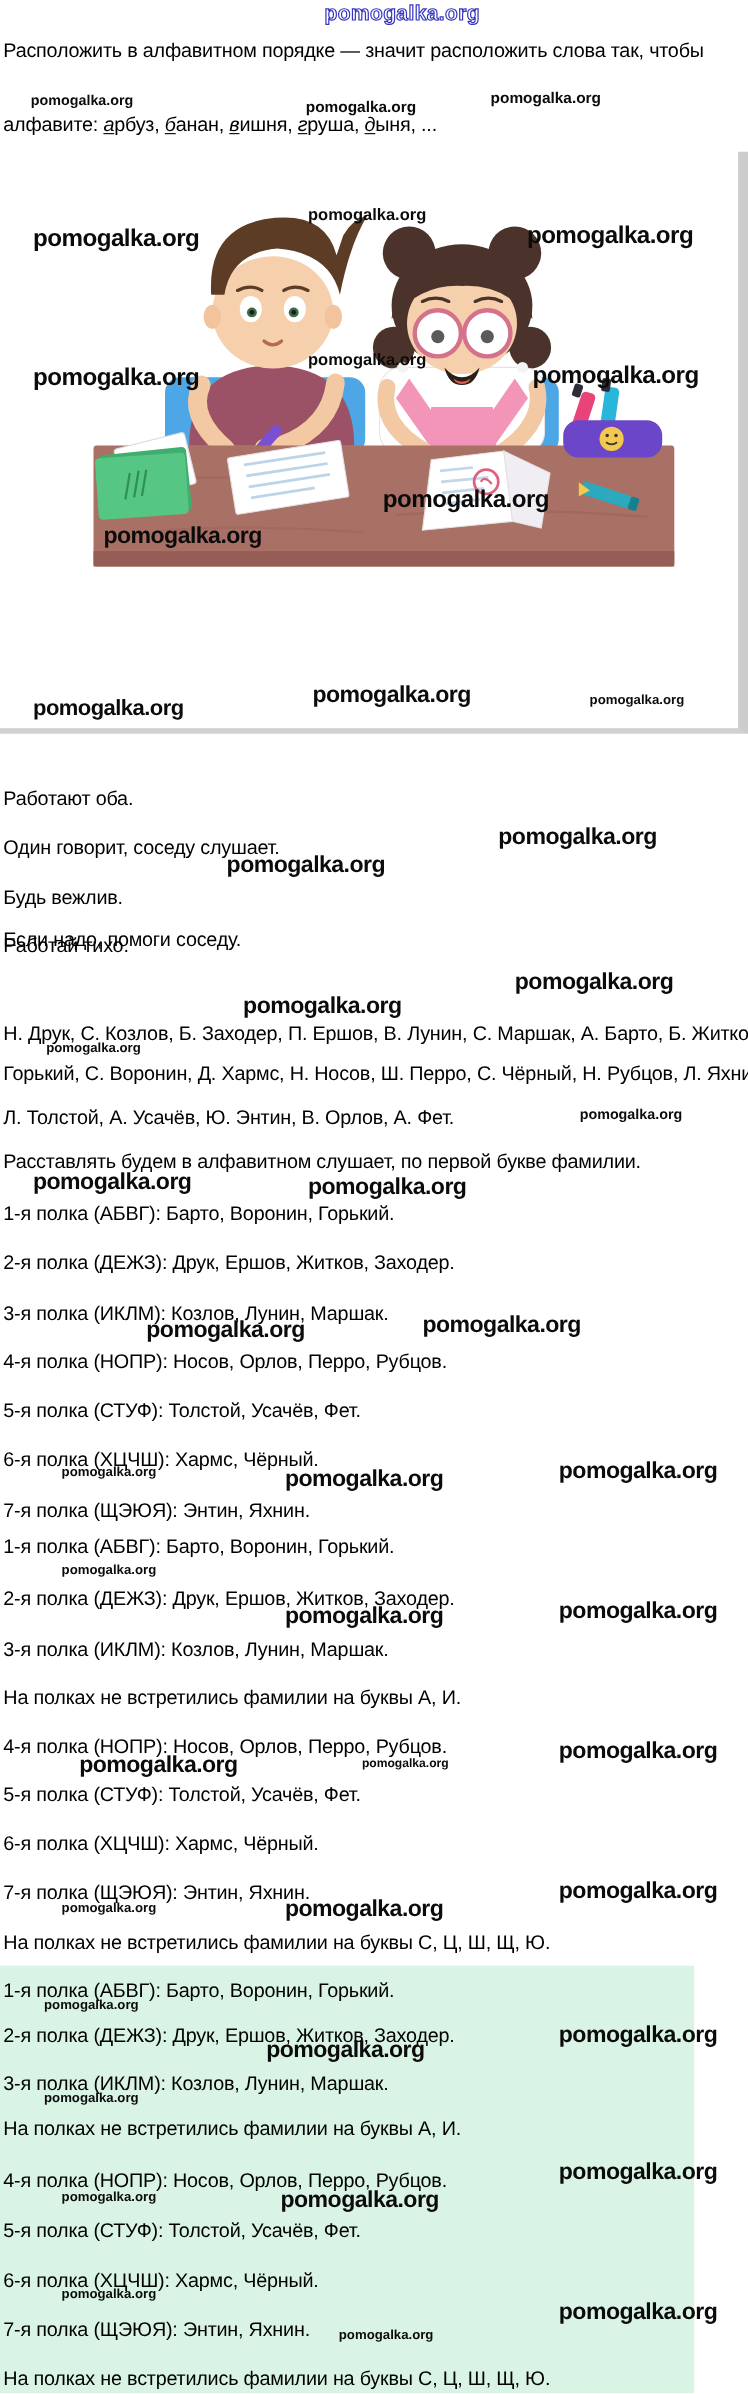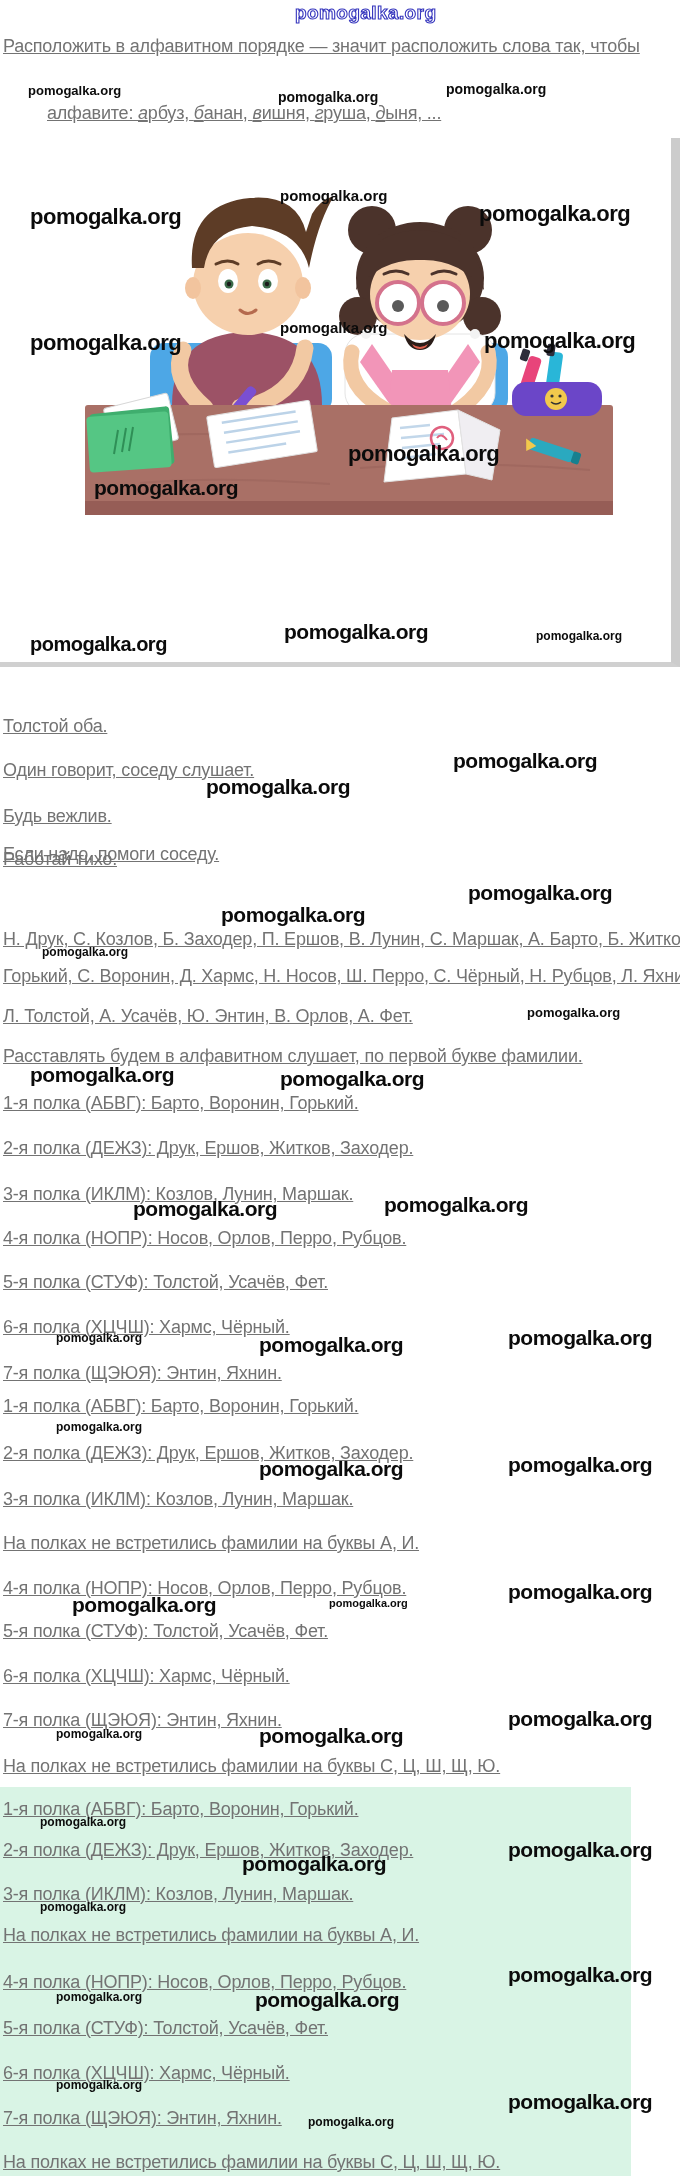--- a/index.html
+++ b/index.html
@@ -1,20 +1,20 @@
 <!DOCTYPE html>
 <html><head>
 <meta charset="utf-8">
 <style>
   html,body{margin:0;padding:0;background:#ffffff;}
   .page{position:relative;width:680px;height:2176px;background:#ffffff;overflow:hidden;
         font-family:"Liberation Sans","DejaVu Sans",sans-serif;}
   
-  .tl{position:absolute;left:3px;font-size:18px;line-height:20px;color:#737373;
-      letter-spacing:-0.2px;white-space:nowrap;font-weight:400;text-decoration:underline;}
+  .tl{position:absolute;left:3px;font-size:18px;line-height:20px;color:#000000;
+      letter-spacing:-0.2px;white-space:nowrap;font-weight:400;}
   .fl{font-style:italic;text-decoration:underline;text-underline-offset:2px;}
   
   .wm{position:absolute;color:#0b0b0b;white-space:nowrap;line-height:1;}
   .wm-l{font-size:21px;font-weight:700;letter-spacing:-0.5px;}
   .wm-m{font-size:14px;font-weight:600;}
   .wm-s{font-size:12px;font-weight:600;}
   .wm-outline{font-size:19px;font-weight:700;color:transparent;
               -webkit-text-stroke:1.1px #3434bd;letter-spacing:0.4px;}
   
   .card{position:absolute;left:0;top:138px;width:671px;height:524px;background:#fff;
@@ -24,21 +24,21 @@
   .green-block{position:absolute;left:0;top:1787px;width:631px;height:389px;background:#d9f4e5;}
 </style>
 </head>
 <body>
 
 <div class="page">
 
   <span class="wm wm-outline" style="left:295px;top:3px;">pomogalka.org</span>
 
   <div class="tl" style="top:36px;">Расположить в алфавитном порядке — значит расположить слова так, чтобы</div>
-  <div class="tl" style="top:103px;margin-left:44px;">
+  <div class="tl" style="top:103px;">
     <span>алфавите: </span><span class="fl">а</span><span>рбуз, </span><span class="fl">б</span><span>анан, </span><span class="fl">в</span><span>ишня, </span><span class="fl">г</span><span>руша, </span><span class="fl">д</span><span>ыня, ...</span>
   </div>
 
   <span class="wm wm-s" style="left:28px;top:84px;font-size:13px;">pomogalka.org</span>
   <span class="wm wm-m" style="left:278px;top:90px;">pomogalka.org</span>
   <span class="wm wm-m" style="left:446px;top:82px;">pomogalka.org</span>
 
   <div class="card">
     <svg width="671" height="524" viewBox="0 0 671 524">
 
@@ -148,21 +148,21 @@
   <span class="wm wm-l" style="left:479px;top:203px;font-size:22px;">pomogalka.org</span>
   <span class="wm wm-m" style="left:280px;top:320px;font-size:15px;">pomogalka.org</span>
   <span class="wm wm-l" style="left:30px;top:332px;font-size:22px;">pomogalka.org</span>
   <span class="wm wm-l" style="left:484px;top:330px;font-size:22px;">pomogalka.org</span>
   <span class="wm wm-l" style="left:348px;top:443px;font-size:22px;">pomogalka.org</span>
   <span class="wm wm-l" style="left:94px;top:477px;">pomogalka.org</span>
   <span class="wm wm-l" style="left:30px;top:634px;font-size:20px;">pomogalka.org</span>
   <span class="wm wm-l" style="left:284px;top:621px;">pomogalka.org</span>
   <span class="wm wm-s" style="left:536px;top:630px;">pomogalka.org</span>
 
-  <div class="tl" style="top:716px;">Толстой оба.</div>
+  <div class="tl" style="top:716px;">Работают оба.</div>
   <div class="tl" style="top:760px;">Один говорит, соседу слушает.</div>
   <div class="tl" style="top:806px;">Будь вежлив.</div>
   <div class="tl" style="top:849px;">Работай тихо.</div>
   <div class="tl" style="top:844px;">Если надо, помоги соседу.</div>
 
   <span class="wm wm-l" style="left:453px;top:750px;">pomogalka.org</span>
   <span class="wm wm-l" style="left:206px;top:776px;">pomogalka.org</span>
   <span class="wm wm-l" style="left:468px;top:882px;">pomogalka.org</span>
   <span class="wm wm-l" style="left:221px;top:904px;">pomogalka.org</span>
 

